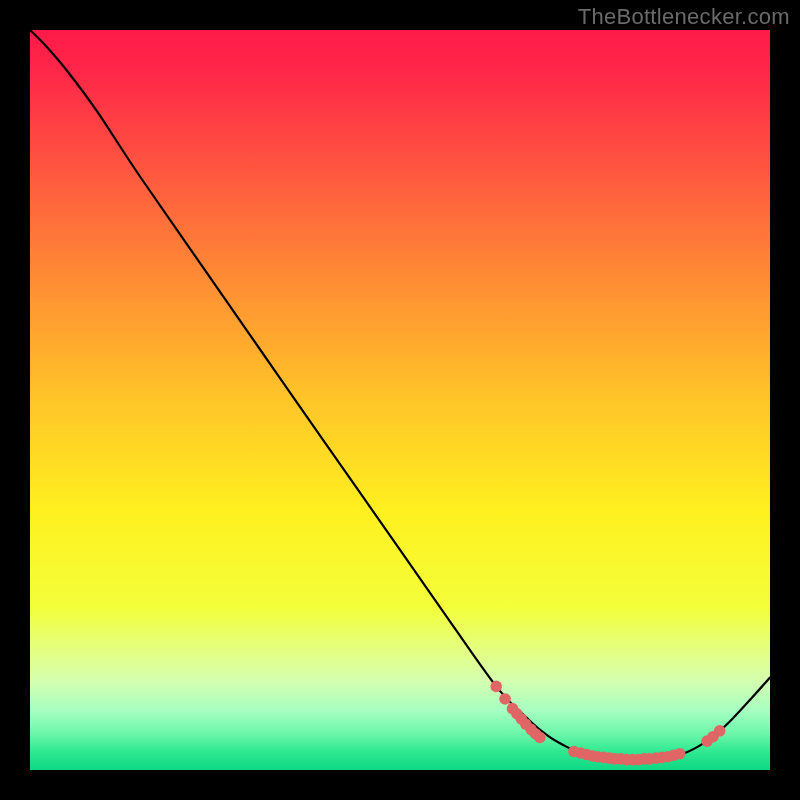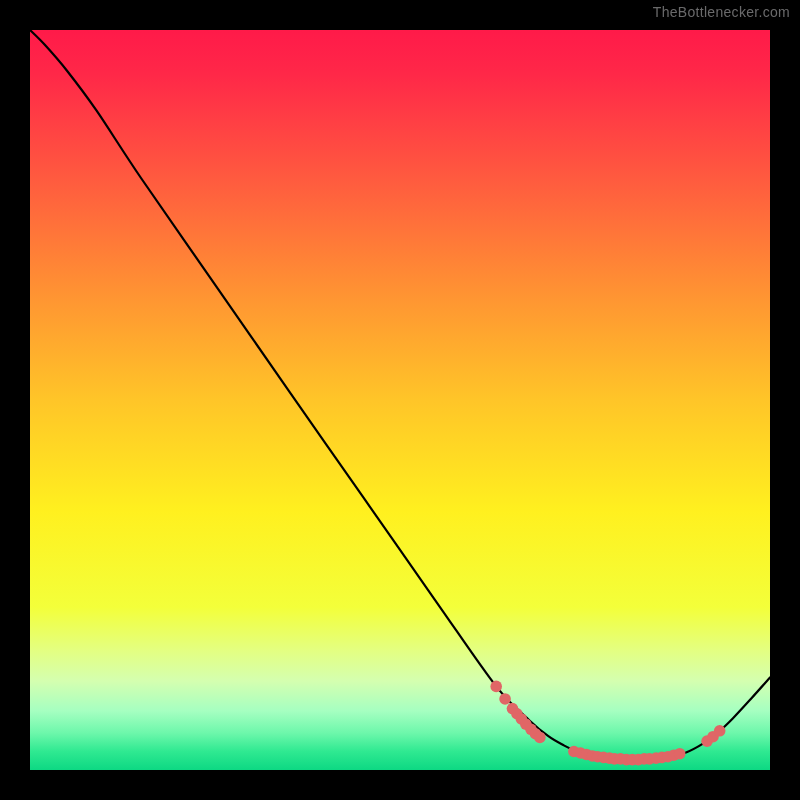--- a/index.html
+++ b/index.html
@@ -13,21 +13,21 @@
   .stage {
     position: relative;
     width: 800px;
     height: 800px;
     background: #000;
   }
   .attribution {
     position: absolute;
     top: 4px;
     right: 10px;
-    font-size: 14px;
+    font-size: 22px;
     font-weight: 500;
     color: #6a6a6b;
     letter-spacing: 0.3px;
     user-select: none;
   }
   .plot {
     position: absolute;
     left: 30px;
     top: 30px;
     width: 740px;

